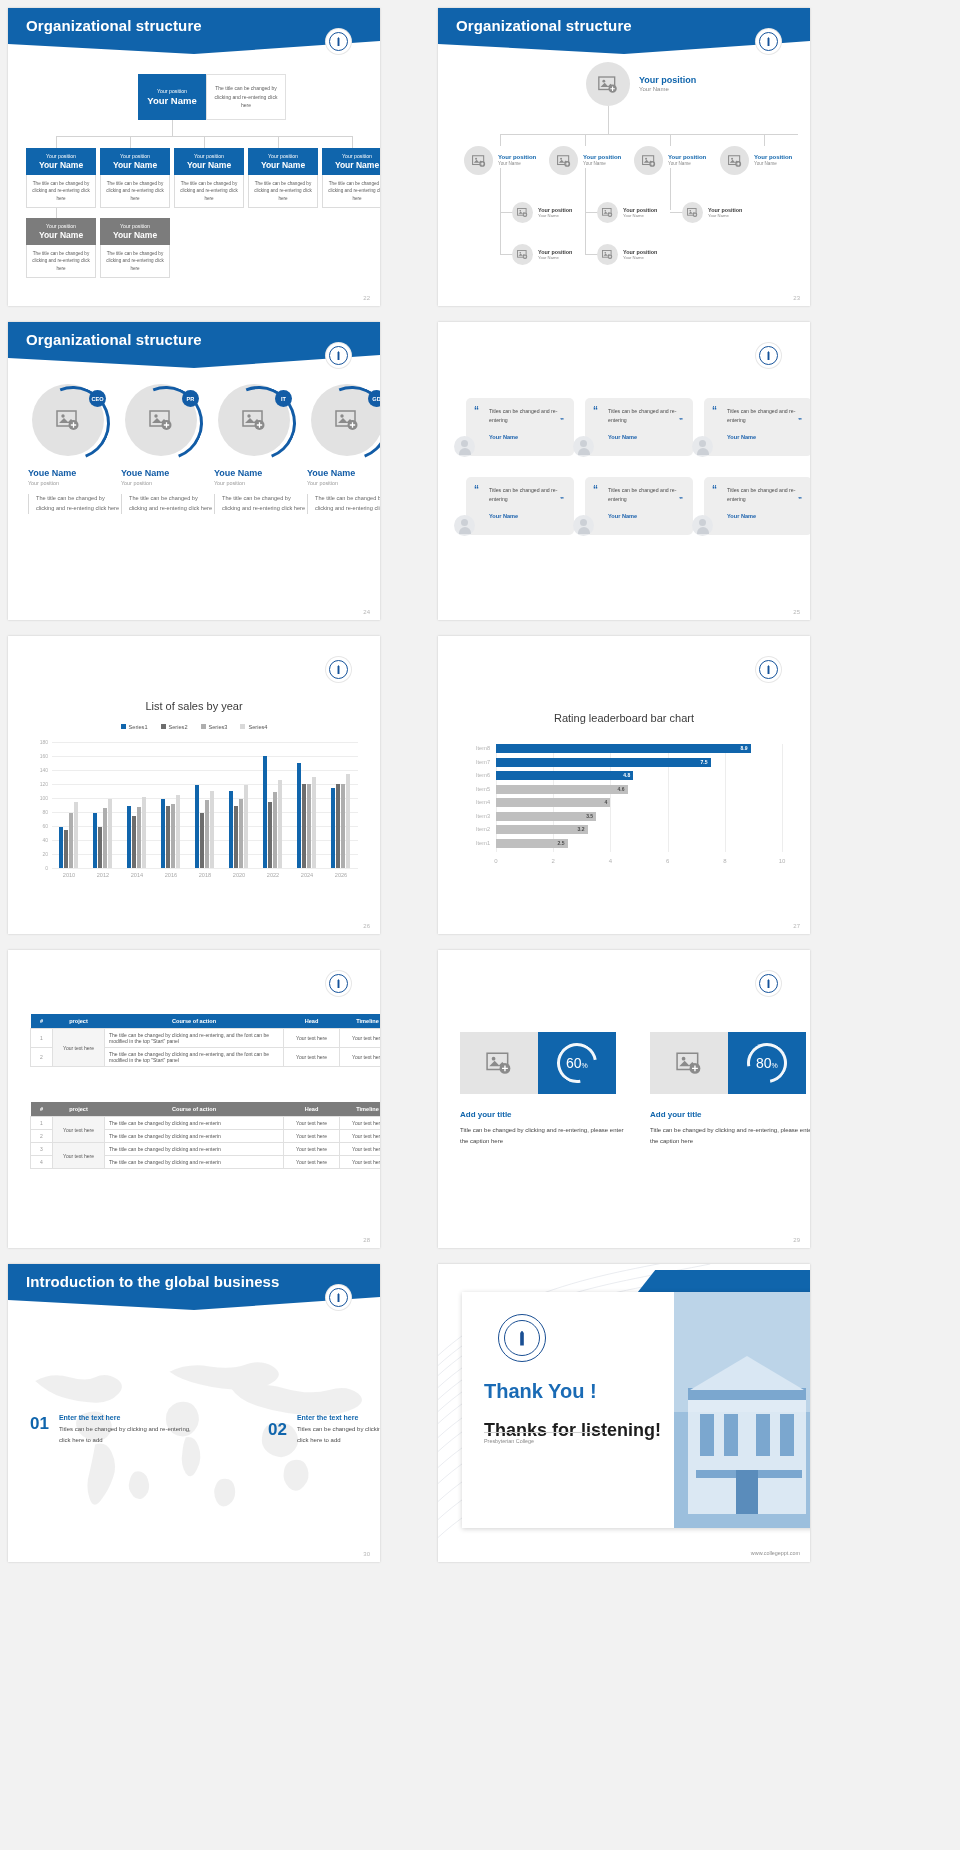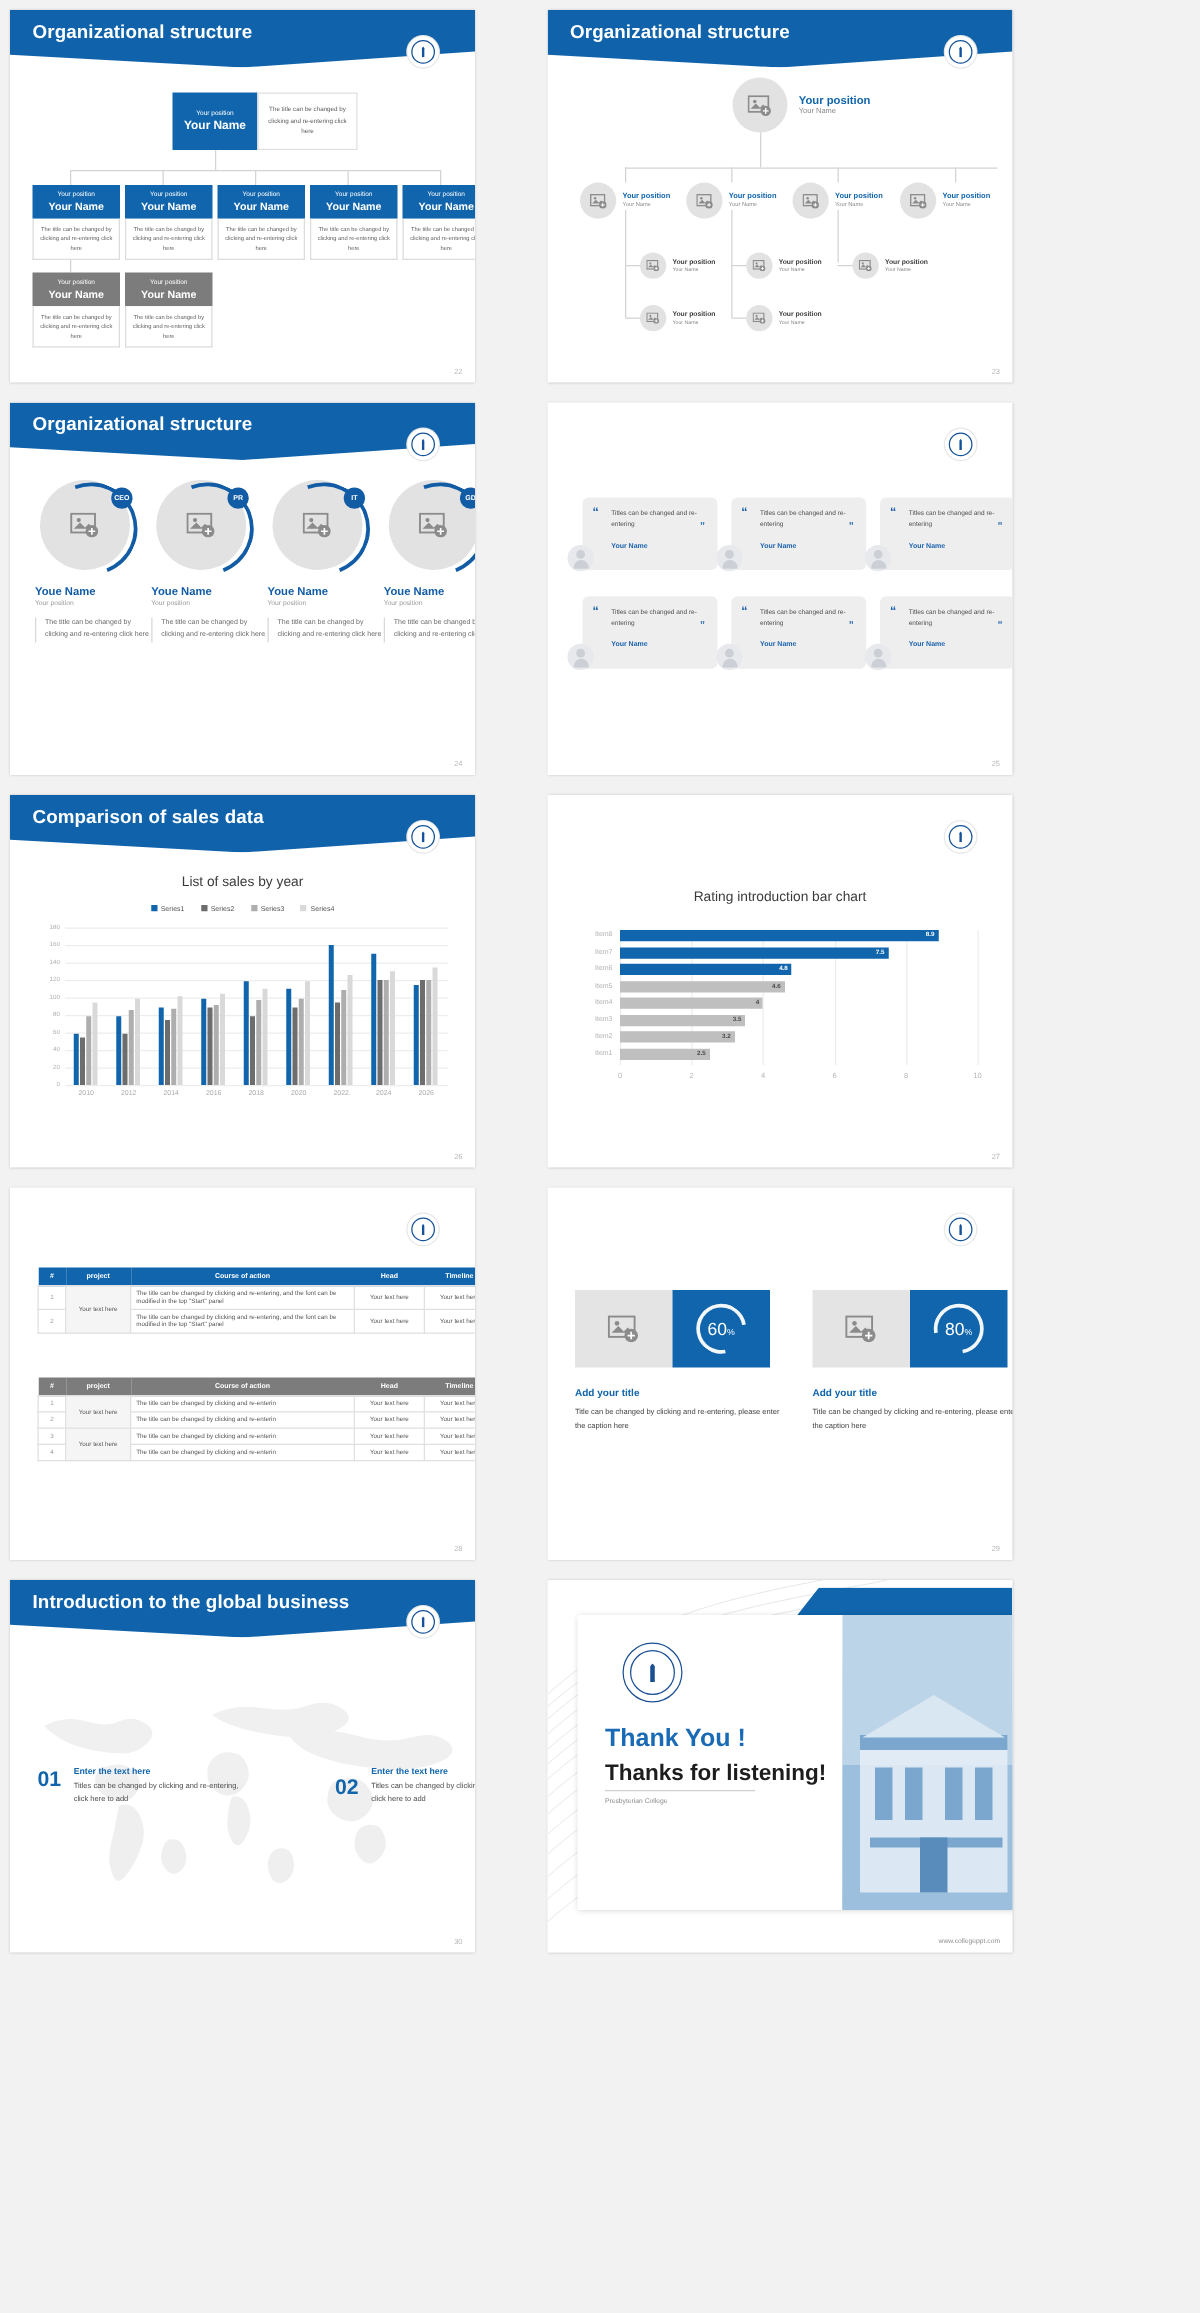--- a/index.html
+++ b/index.html
@@ -190,21 +190,21 @@
 
   
   .ty-wrap { position:absolute; inset:0; background:#fff; overflow:hidden; }
   .ty-stripe { position:absolute; right:0; top:6px; width:180px; height:32px;
                background:#1065ac; clip-path:polygon(14% 0,100% 0,100% 100%,0 100%); }
   .ty-card { position:absolute; left:24px; top:28px; width:362px; height:236px;
              background:#fff; box-shadow:0 1px 5px rgba(0,0,0,.18); overflow:hidden; }
   .ty-photo { position:absolute; right:0; top:0; width:150px; height:100%;
               background:linear-gradient(160deg,#cfe0ef 0%,#9dbedc 45%,#5f93c4 100%); }
   .ty-h1 { position:absolute; left:22px; top:88px; font-size:20px; font-weight:bold; color:#1a6bb5; }
-  .ty-h2 { position:absolute; left:22px; top:116px; font-size:18px; font-weight:bold; color:#1d1d1d; }
+  .ty-h2 { position:absolute; left:22px; top:128px; font-size:18px; font-weight:bold; color:#1d1d1d; }
   .ty-rule { position:absolute; left:22px; top:140px; width:120px; height:1px; background:#cfcfcf; }
   .ty-sub { position:absolute; left:22px; top:146px; font-size:5.4px; color:#8a8a8a; }
   .ty-seal { position:absolute; left:36px; top:22px; width:48px; height:48px;
              border-radius:50%; border:1.6px solid #1a4f93; display:flex;
              align-items:center; justify-content:center; }
   .ty-seal .in { width:36px; height:36px; border-radius:50%; border:1px solid #1a4f93;
                  display:flex; align-items:center; justify-content:center; }
   .ty-seal .in i { width:13px; height:15px; background:#1a4f93;
                    clip-path:polygon(50% 0,64% 16%,64% 100%,36% 100%,36% 16%); }
   .ty-footer { position:absolute; right:10px; bottom:6px; font-size:5.4px; color:#8e8e8e; }
@@ -622,24 +622,20 @@
       <div class="q2">”</div>
       <div class="ct">Titles can be changed and re-entering</div>
       <div class="cn">Your Name</div>
     </div>
     <div class="avat" style="left:254px;top:193px;"></div>
 
     <div class="pgnum">25</div>
   </div>
 
   <div class="slide">
-    <div class="banner">
-      <div class="fill"></div>
-      <h1>Comparison of sales data</h1>
-    </div>
     <div class="logo">
         <div class="seal">
           <i></i>
         </div>
       </div>
 
     <div class="charttitle" style="top:64px;">List of sales by year</div>
     <div class="legend" id="legend-1" style="top:88px;">
         <span><i style="background:#1065ac"></i>Series1</span>
         <span><i style="background:#6d6d6d"></i>Series2</span>
@@ -735,21 +731,21 @@
     <div class="pgnum">26</div>
   </div>
 
   <div class="slide">
     <div class="logo">
         <div class="seal">
           <i></i>
         </div>
       </div>
 
-    <div class="charttitle" style="top:76px;">Rating introduction bar chart</div>
+    <div class="charttitle" style="top:76px;">Rating leaderboard bar chart</div>
     <div class="plot" id="plot-2" style="left:58px; top:108px; right:28px; height:108px;">
         <div class="hb-vgrid" style="left: 0%; height: 100%;"></div>
         <div class="hb-xl" style="left: 0%; top: 106%;">0</div>
         <div class="hb-vgrid" style="left: 20%; height: 100%;"></div>
         <div class="hb-xl" style="left: 20%; top: 106%;">2</div>
         <div class="hb-vgrid" style="left: 40%; height: 100%;"></div>
         <div class="hb-xl" style="left: 40%; top: 106%;">4</div>
         <div class="hb-vgrid" style="left: 60%; height: 100%;"></div>
         <div class="hb-xl" style="left: 60%; top: 106%;">6</div>
         <div class="hb-vgrid" style="left: 80%; height: 100%;"></div>

